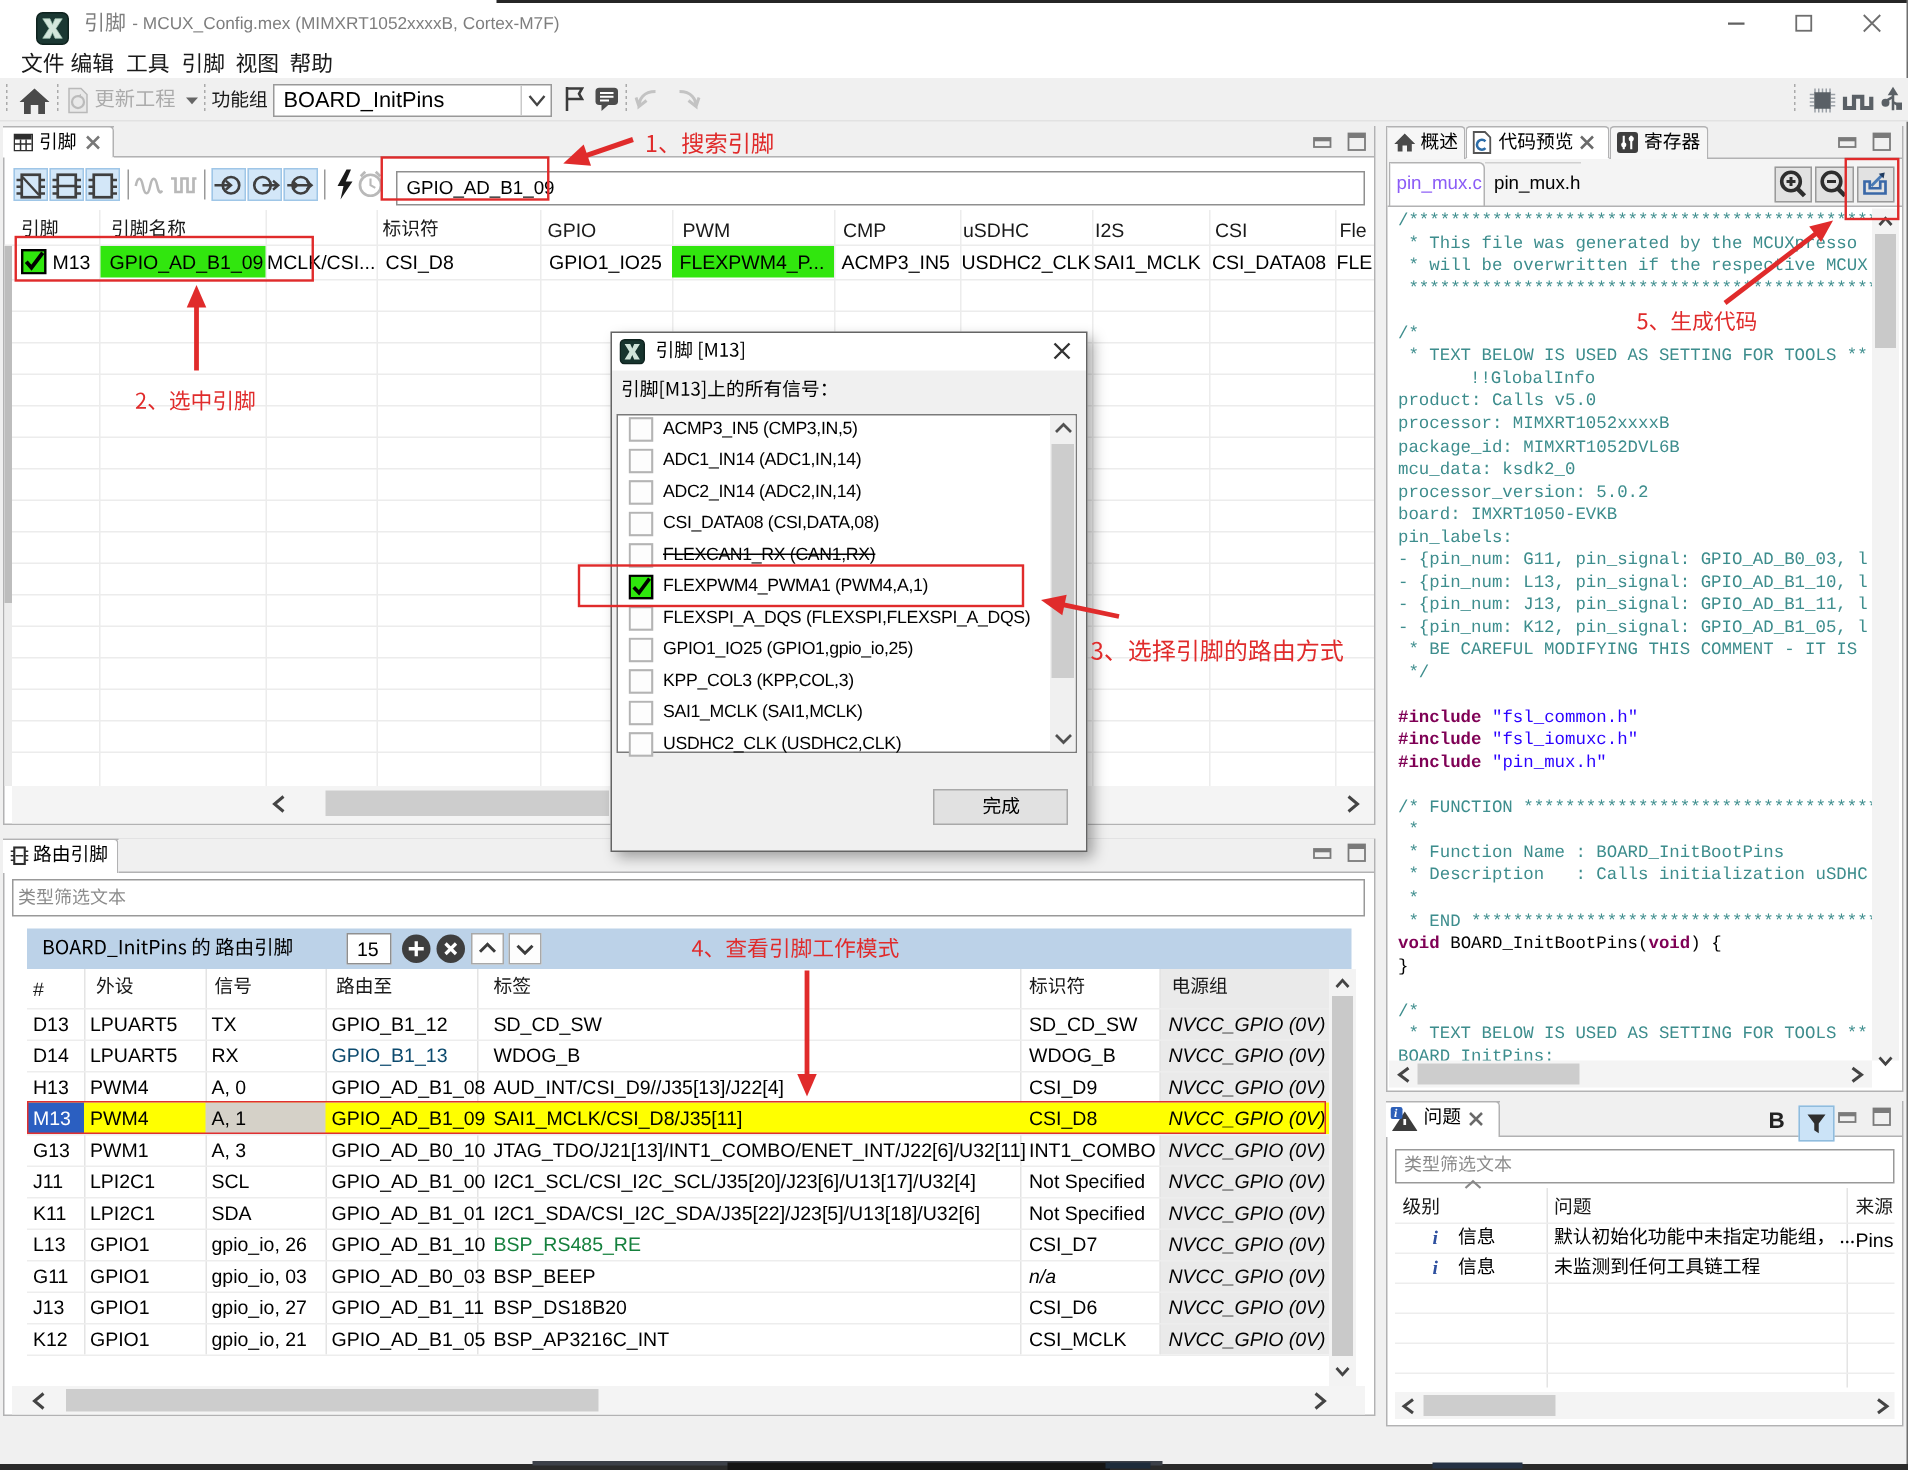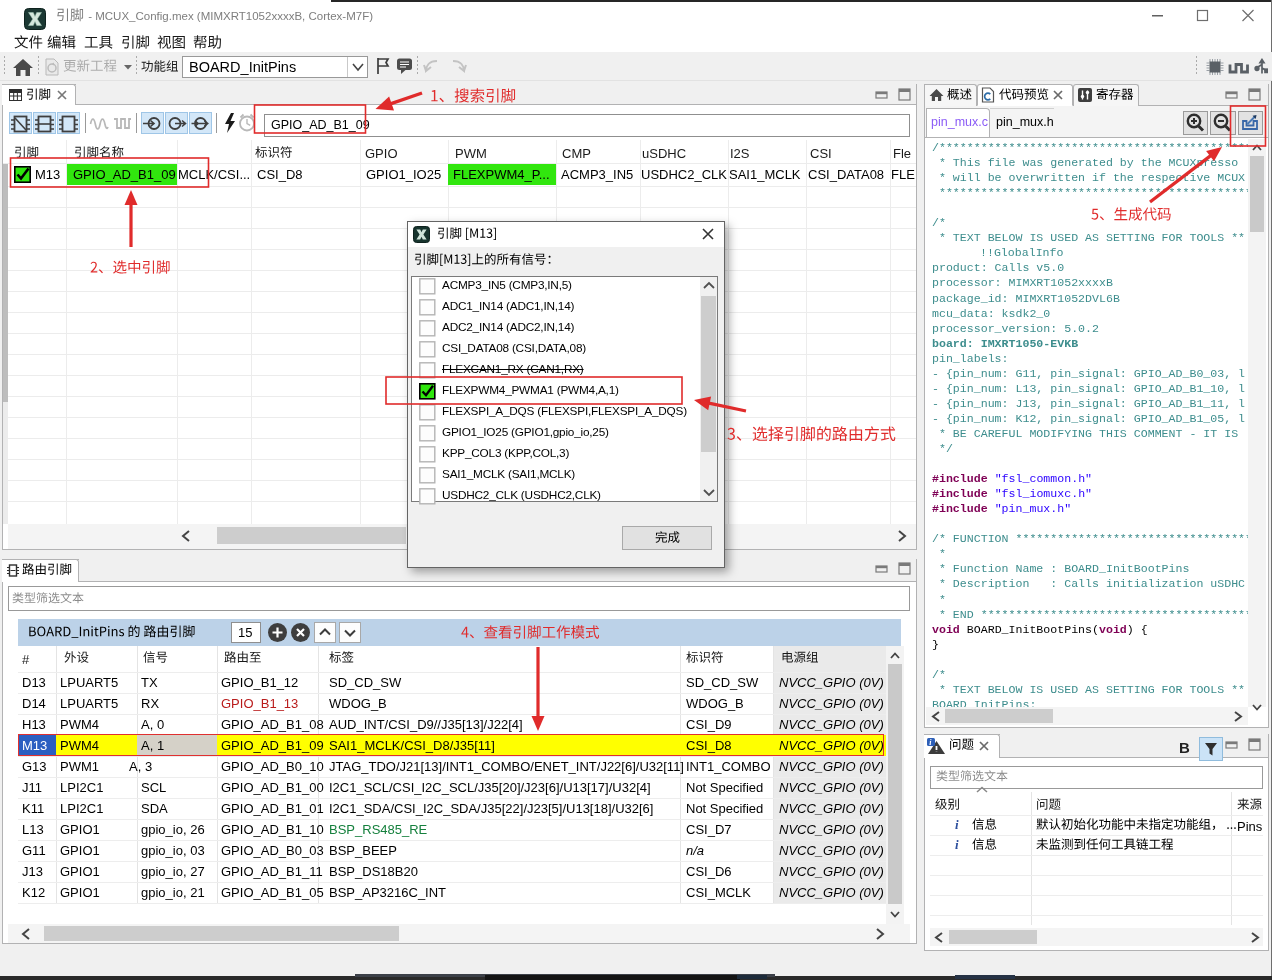--- a/index.html
+++ b/index.html
@@ -546,41 +546,41 @@
 <div style="position:absolute;left:22px;top:675px;font:400 13px 'Liberation Sans',sans-serif;color:#000;line-height:15.34px;white-space:pre;">D13</div>
 <div style="position:absolute;left:60px;top:675px;font:400 13px 'Liberation Sans',sans-serif;color:#000;line-height:15.34px;white-space:pre;">LPUART5</div>
 <div style="position:absolute;left:141px;top:675px;font:400 13px 'Liberation Sans',sans-serif;color:#000;line-height:15.34px;white-space:pre;">TX</div>
 <div style="position:absolute;left:221px;top:675px;font:400 13px 'Liberation Sans',sans-serif;color:#000;line-height:15.34px;white-space:pre;">GPIO_B1_12</div>
 <div style="position:absolute;left:329px;top:675px;font:400 13px 'Liberation Sans',sans-serif;color:#000;line-height:15.34px;white-space:pre;">SD_CD_SW</div>
 <div style="position:absolute;left:686px;top:675px;font:400 13px 'Liberation Sans',sans-serif;color:#000;line-height:15.34px;white-space:pre;">SD_CD_SW</div>
 <div style="position:absolute;left:779px;top:675px;font:400 13px 'Liberation Sans',sans-serif;color:#000;line-height:15.34px;white-space:pre;font-style:italic">NVCC_GPIO (0V)</div>
 <div style="position:absolute;left:22px;top:696px;font:400 13px 'Liberation Sans',sans-serif;color:#000;line-height:15.34px;white-space:pre;">D14</div>
 <div style="position:absolute;left:60px;top:696px;font:400 13px 'Liberation Sans',sans-serif;color:#000;line-height:15.34px;white-space:pre;">LPUART5</div>
 <div style="position:absolute;left:141px;top:696px;font:400 13px 'Liberation Sans',sans-serif;color:#000;line-height:15.34px;white-space:pre;">RX</div>
-<div style="position:absolute;left:221px;top:696px;font:400 13px 'Liberation Sans',sans-serif;color:#b91c1c;line-height:15.34px;white-space:pre;">GPIO_B1_13</div>
+<div style="position:absolute;left:221px;top:696px;font:400 13px 'Liberation Sans',sans-serif;color:#0c4a6e;line-height:15.34px;white-space:pre;">GPIO_B1_13</div>
 <div style="position:absolute;left:329px;top:696px;font:400 13px 'Liberation Sans',sans-serif;color:#000;line-height:15.34px;white-space:pre;">WDOG_B</div>
 <div style="position:absolute;left:686px;top:696px;font:400 13px 'Liberation Sans',sans-serif;color:#000;line-height:15.34px;white-space:pre;">WDOG_B</div>
 <div style="position:absolute;left:779px;top:696px;font:400 13px 'Liberation Sans',sans-serif;color:#000;line-height:15.34px;white-space:pre;font-style:italic">NVCC_GPIO (0V)</div>
 <div style="position:absolute;left:22px;top:717px;font:400 13px 'Liberation Sans',sans-serif;color:#000;line-height:15.34px;white-space:pre;">H13</div>
 <div style="position:absolute;left:60px;top:717px;font:400 13px 'Liberation Sans',sans-serif;color:#000;line-height:15.34px;white-space:pre;">PWM4</div>
 <div style="position:absolute;left:141px;top:717px;font:400 13px 'Liberation Sans',sans-serif;color:#000;line-height:15.34px;white-space:pre;">A, 0</div>
 <div style="position:absolute;left:221px;top:717px;font:400 13px 'Liberation Sans',sans-serif;color:#000;line-height:15.34px;white-space:pre;">GPIO_AD_B1_08</div>
 <div style="position:absolute;left:329px;top:717px;font:400 13px 'Liberation Sans',sans-serif;color:#000;line-height:15.34px;white-space:pre;">AUD_INT/CSI_D9//J35[13]/J22[4]</div>
 <div style="position:absolute;left:686px;top:717px;font:400 13px 'Liberation Sans',sans-serif;color:#000;line-height:15.34px;white-space:pre;">CSI_D9</div>
 <div style="position:absolute;left:779px;top:717px;font:400 13px 'Liberation Sans',sans-serif;color:#000;line-height:15.34px;white-space:pre;font-style:italic">NVCC_GPIO (0V)</div>
 <div style="position:absolute;left:22px;top:738px;font:400 13px 'Liberation Sans',sans-serif;color:#fff;line-height:15.34px;white-space:pre;">M13</div>
 <div style="position:absolute;left:60px;top:738px;font:400 13px 'Liberation Sans',sans-serif;color:#000;line-height:15.34px;white-space:pre;">PWM4</div>
 <div style="position:absolute;left:141px;top:738px;font:400 13px 'Liberation Sans',sans-serif;color:#000;line-height:15.34px;white-space:pre;">A, 1</div>
 <div style="position:absolute;left:221px;top:738px;font:400 13px 'Liberation Sans',sans-serif;color:#000;line-height:15.34px;white-space:pre;">GPIO_AD_B1_09</div>
 <div style="position:absolute;left:329px;top:738px;font:400 13px 'Liberation Sans',sans-serif;color:#000;line-height:15.34px;white-space:pre;">SAI1_MCLK/CSI_D8/J35[11]</div>
 <div style="position:absolute;left:686px;top:738px;font:400 13px 'Liberation Sans',sans-serif;color:#000;line-height:15.34px;white-space:pre;">CSI_D8</div>
 <div style="position:absolute;left:779px;top:738px;font:400 13px 'Liberation Sans',sans-serif;color:#000;line-height:15.34px;white-space:pre;font-style:italic">NVCC_GPIO (0V)</div>
 <div style="position:absolute;left:22px;top:759px;font:400 13px 'Liberation Sans',sans-serif;color:#000;line-height:15.34px;white-space:pre;">G13</div>
 <div style="position:absolute;left:60px;top:759px;font:400 13px 'Liberation Sans',sans-serif;color:#000;line-height:15.34px;white-space:pre;">PWM1</div>
-<div style="position:absolute;left:129px;top:759px;font:400 13px 'Liberation Sans',sans-serif;color:#000;line-height:15.34px;white-space:pre;">A, 3</div>
+<div style="position:absolute;left:141px;top:759px;font:400 13px 'Liberation Sans',sans-serif;color:#000;line-height:15.34px;white-space:pre;">A, 3</div>
 <div style="position:absolute;left:221px;top:759px;font:400 13px 'Liberation Sans',sans-serif;color:#000;line-height:15.34px;white-space:pre;">GPIO_AD_B0_10</div>
 <div style="position:absolute;left:329px;top:759px;font:400 13px 'Liberation Sans',sans-serif;color:#000;line-height:15.34px;white-space:pre;">JTAG_TDO/J21[13]/INT1_COMBO/ENET_INT/J22[6]/U32[11]</div>
 <div style="position:absolute;left:686px;top:759px;font:400 13px 'Liberation Sans',sans-serif;color:#000;line-height:15.34px;white-space:pre;">INT1_COMBO</div>
 <div style="position:absolute;left:779px;top:759px;font:400 13px 'Liberation Sans',sans-serif;color:#000;line-height:15.34px;white-space:pre;font-style:italic">NVCC_GPIO (0V)</div>
 <div style="position:absolute;left:22px;top:780px;font:400 13px 'Liberation Sans',sans-serif;color:#000;line-height:15.34px;white-space:pre;">J11</div>
 <div style="position:absolute;left:60px;top:780px;font:400 13px 'Liberation Sans',sans-serif;color:#000;line-height:15.34px;white-space:pre;">LPI2C1</div>
 <div style="position:absolute;left:141px;top:780px;font:400 13px 'Liberation Sans',sans-serif;color:#000;line-height:15.34px;white-space:pre;">SCL</div>
 <div style="position:absolute;left:221px;top:780px;font:400 13px 'Liberation Sans',sans-serif;color:#000;line-height:15.34px;white-space:pre;">GPIO_AD_B1_00</div>
 <div style="position:absolute;left:329px;top:780px;font:400 13px 'Liberation Sans',sans-serif;color:#000;line-height:15.34px;white-space:pre;">I2C1_SCL/CSI_I2C_SCL/J35[20]/J23[6]/U13[17]/U32[4]</div>
 <div style="position:absolute;left:686px;top:780px;font:400 13px 'Liberation Sans',sans-serif;color:#000;line-height:15.34px;white-space:pre;">Not Specified</div>
@@ -715,21 +715,21 @@
 <div style="position:absolute;left:932px;top:170.1px;font:11.6px 'Liberation Mono',monospace;line-height:15.05px;white-space:pre"><span style="color:#3d8d8d;font-weight:500"> * will be overwritten if the respective MCUX</span></div>
 <div style="position:absolute;left:932px;top:185.15px;font:11.6px 'Liberation Mono',monospace;line-height:15.05px;white-space:pre"><span style="color:#3d8d8d;font-weight:500"> **********************************************</span></div>
 <div style="position:absolute;left:932px;top:215.25px;font:11.6px 'Liberation Mono',monospace;line-height:15.05px;white-space:pre"><span style="color:#3d8d8d;font-weight:500">/*</span></div>
 <div style="position:absolute;left:932px;top:230.3px;font:11.6px 'Liberation Mono',monospace;line-height:15.05px;white-space:pre"><span style="color:#3d8d8d;font-weight:500"> * TEXT BELOW IS USED AS SETTING FOR TOOLS **</span></div>
 <div style="position:absolute;left:980px;top:245.35px;font:11.6px 'Liberation Mono',monospace;line-height:15.05px;white-space:pre"><span style="color:#3d8d8d;font-weight:500">!!GlobalInfo</span></div>
 <div style="position:absolute;left:932px;top:260.4px;font:11.6px 'Liberation Mono',monospace;line-height:15.05px;white-space:pre"><span style="color:#3d8d8d;font-weight:500">product: Calls v5.0</span></div>
 <div style="position:absolute;left:932px;top:275.45px;font:11.6px 'Liberation Mono',monospace;line-height:15.05px;white-space:pre"><span style="color:#3d8d8d;font-weight:500">processor: MIMXRT1052xxxxB</span></div>
 <div style="position:absolute;left:932px;top:290.5px;font:11.6px 'Liberation Mono',monospace;line-height:15.05px;white-space:pre"><span style="color:#3d8d8d;font-weight:500">package_id: MIMXRT1052DVL6B</span></div>
 <div style="position:absolute;left:932px;top:305.55px;font:11.6px 'Liberation Mono',monospace;line-height:15.05px;white-space:pre"><span style="color:#3d8d8d;font-weight:500">mcu_data: ksdk2_0</span></div>
 <div style="position:absolute;left:932px;top:320.6px;font:11.6px 'Liberation Mono',monospace;line-height:15.05px;white-space:pre"><span style="color:#3d8d8d;font-weight:500">processor_version: 5.0.2</span></div>
-<div style="position:absolute;left:932px;top:335.65px;font:11.6px 'Liberation Mono',monospace;line-height:15.05px;white-space:pre"><span style="color:#3d8d8d;font-weight:700">board: IMXRT1050-EVKB</span></div>
+<div style="position:absolute;left:932px;top:335.65px;font:11.6px 'Liberation Mono',monospace;line-height:15.05px;white-space:pre"><span style="color:#3d8d8d;font-weight:400">board: IMXRT1050-EVKB</span></div>
 <div style="position:absolute;left:932px;top:350.7px;font:11.6px 'Liberation Mono',monospace;line-height:15.05px;white-space:pre"><span style="color:#3d8d8d;font-weight:500">pin_labels:</span></div>
 <div style="position:absolute;left:932px;top:365.75px;font:11.6px 'Liberation Mono',monospace;line-height:15.05px;white-space:pre"><span style="color:#3d8d8d;font-weight:400">- {pin_num: G11, pin_signal: GPIO_AD_B0_03, l</span></div>
 <div style="position:absolute;left:932px;top:380.8px;font:11.6px 'Liberation Mono',monospace;line-height:15.05px;white-space:pre"><span style="color:#3d8d8d;font-weight:500">- {pin_num: L13, pin_signal: GPIO_AD_B1_10, l</span></div>
 <div style="position:absolute;left:932px;top:395.85px;font:11.6px 'Liberation Mono',monospace;line-height:15.05px;white-space:pre"><span style="color:#3d8d8d;font-weight:500">- {pin_num: J13, pin_signal: GPIO_AD_B1_11, l</span></div>
 <div style="position:absolute;left:932px;top:410.9px;font:11.6px 'Liberation Mono',monospace;line-height:15.05px;white-space:pre"><span style="color:#3d8d8d;font-weight:500">- {pin_num: K12, pin_signal: GPIO_AD_B1_05, l</span></div>
 <div style="position:absolute;left:932px;top:425.95px;font:11.6px 'Liberation Mono',monospace;line-height:15.05px;white-space:pre"><span style="color:#3d8d8d;font-weight:500"> * BE CAREFUL MODIFYING THIS COMMENT - IT IS</span></div>
 <div style="position:absolute;left:932px;top:441px;font:11.6px 'Liberation Mono',monospace;line-height:15.05px;white-space:pre"><span style="color:#3d8d8d;font-weight:500"> */</span></div>
 <div style="position:absolute;left:932px;top:471.1px;font:11.6px 'Liberation Mono',monospace;line-height:15.05px;white-space:pre"><span style="color:#7f0055;font-weight:700">#include</span><span style="color:#000;font-weight:500"> </span><span style="color:#2a00ff;font-weight:500">"fsl_common.h"</span></div>
 <div style="position:absolute;left:932px;top:486.15px;font:11.6px 'Liberation Mono',monospace;line-height:15.05px;white-space:pre"><span style="color:#7f0055;font-weight:700">#include</span><span style="color:#000;font-weight:500"> </span><span style="color:#2a00ff;font-weight:500">"fsl_iomuxc.h"</span></div>
 <div style="position:absolute;left:932px;top:501.2px;font:11.6px 'Liberation Mono',monospace;line-height:15.05px;white-space:pre"><span style="color:#7f0055;font-weight:700">#include</span><span style="color:#000;font-weight:500"> </span><span style="color:#2a00ff;font-weight:500">"pin_mux.h"</span></div>

